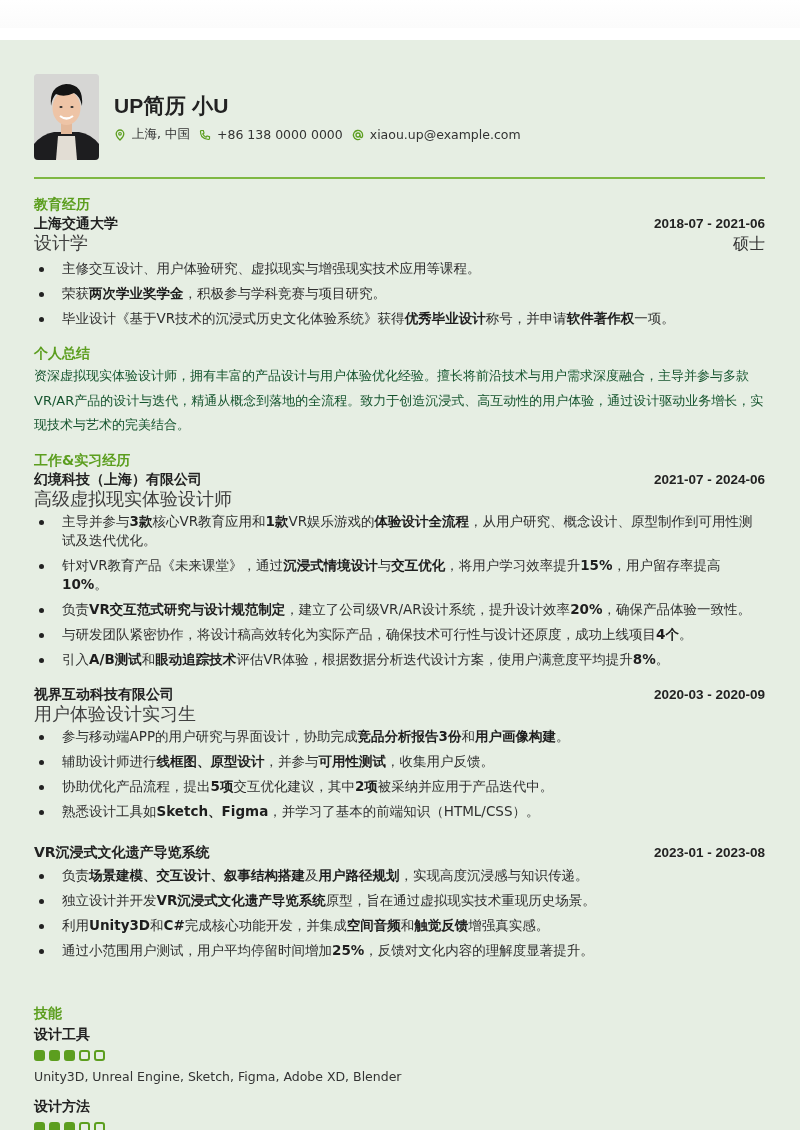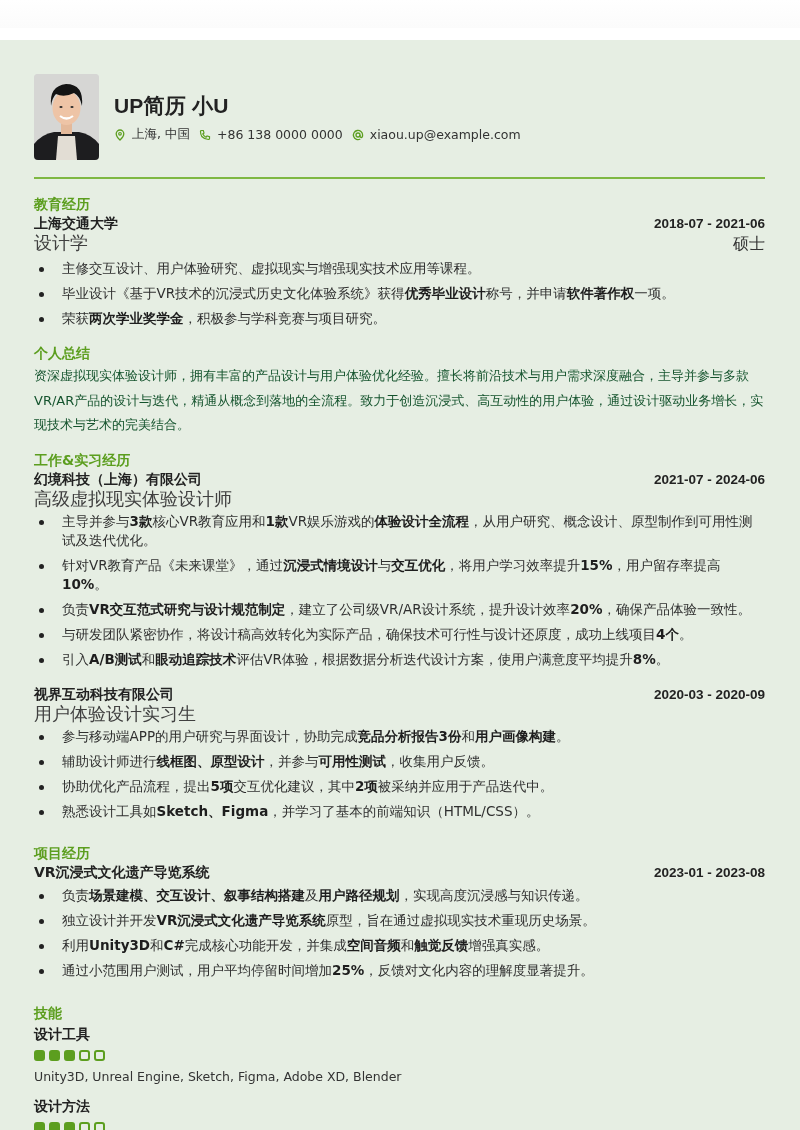--- a/index.html
+++ b/index.html
@@ -131,22 +131,22 @@
       <div class="row">
         <div class="entry-title">上海交通大学</div>
         <div class="entry-date">2018-07 - 2021-06</div>
       </div>
       <div class="row">
         <div class="entry-sub">设计学</div>
         <div class="entry-sub-right">硕士</div>
       </div>
       <ul class="bullets">
           <li>主修交互设计、用户体验研究、虚拟现实与增强现实技术应用等课程。</li>
+          <li>荣获<b>两次学业奖学金</b>，积极参与学科竞赛与项目研究。</li>
           <li>毕业设计《基于VR技术的沉浸式历史文化体验系统》获得<b>优秀毕业设计</b>称号，并申请<b>软件著作权</b>一项。</li>
-          <li>荣获<b>两次学业奖学金</b>，积极参与学科竞赛与项目研究。</li>
         </ul>
     </div>
 
     <div class="section" style="top:303px;">
       <div class="sec-title">个人总结</div>
       <div class="summary">资深虚拟现实体验设计师，拥有丰富的产品设计与用户体验优化经验。擅长将前沿技术与用户需求深度融合，主导并参与多款VR/AR产品的设计与迭代，精通从概念到落地的全流程。致力于创造沉浸式、高互动性的用户体验，通过设计驱动业务增长，实现技术与艺术的完美结合。</div>
     </div>
 
     <div class="section" style="top:410px;">
       <div class="sec-title">工作&amp;实习经历</div>
@@ -172,21 +172,20 @@
       <div class="entry-sub">用户体验设计实习生</div>
       <ul class="bullets">
           <li>参与移动端APP的用户研究与界面设计，协助完成<b>竞品分析报告3份</b>和<b>用户画像构建</b>。</li>
           <li>辅助设计师进行<b>线框图、原型设计</b>，并参与<b>可用性测试</b>，收集用户反馈。</li>
           <li>协助优化产品流程，提出<b>5项</b>交互优化建议，其中<b>2项</b>被采纳并应用于产品迭代中。</li>
           <li>熟悉设计工具如<b>Sketch、Figma</b>，并学习了基本的前端知识（HTML/CSS）。</li>
         </ul>
     </div>
 
     <div class="section" style="top:803px;">
-      <div class="sec-title">项目经历</div>
       <div class="row">
         <div class="entry-title">VR沉浸式文化遗产导览系统</div>
         <div class="entry-date">2023-01 - 2023-08</div>
       </div>
       <ul class="bullets">
           <li>负责<b>场景建模、交互设计、叙事结构搭建</b>及<b>用户路径规划</b>，实现高度沉浸感与知识传递。</li>
           <li>独立设计并开发<b>VR沉浸式文化遗产导览系统</b>原型，旨在通过虚拟现实技术重现历史场景。</li>
           <li>利用<b>Unity3D</b>和<b>C#</b>完成核心功能开发，并集成<b>空间音频</b>和<b>触觉反馈</b>增强真实感。</li>
           <li>通过小范围用户测试，用户平均停留时间增加<b>25%</b>，反馈对文化内容的理解度显著提升。</li>
         </ul>

